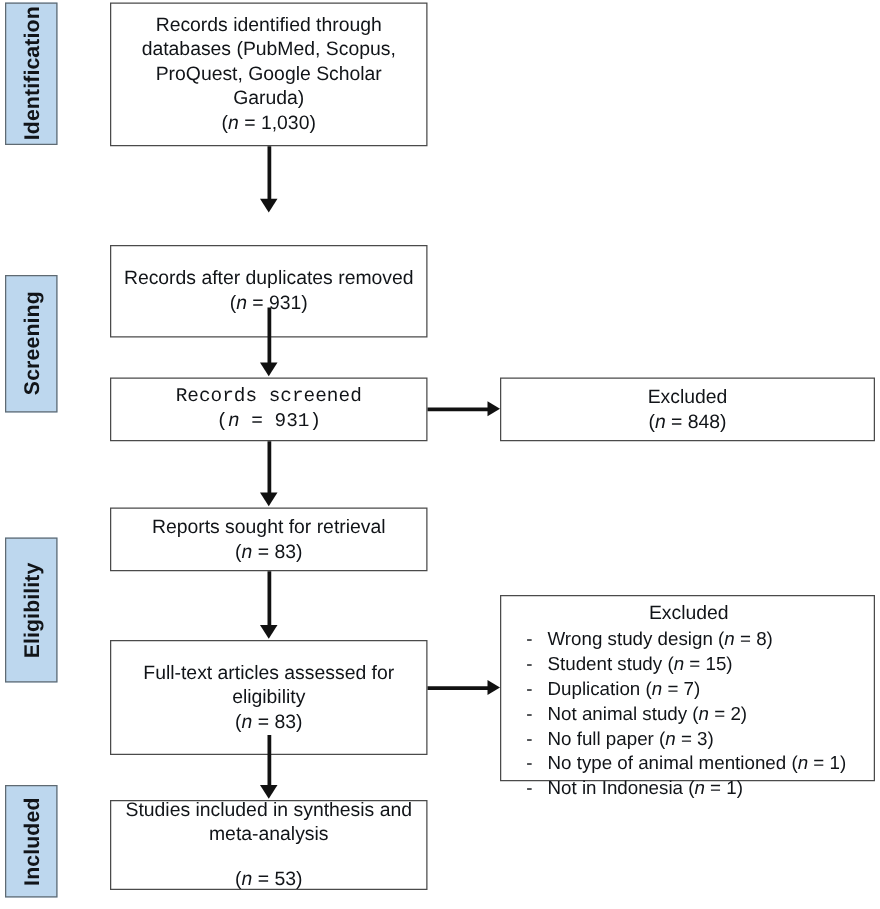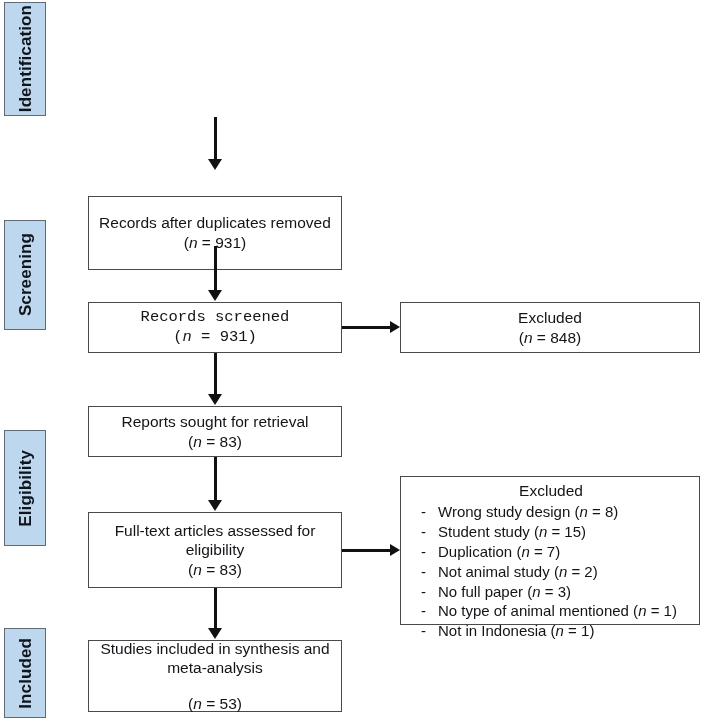--- a/index.html
+++ b/index.html
@@ -138,20 +138,24 @@
   </div>
 
   <div class="stage-label" style="left:4px; top:430px; width:42px; height:116px;">
     <span class="stage-text">Eligibility</span>
   </div>
 
   <div class="stage-label" style="left:4px; top:628px; width:42px; height:90px;">
     <span class="stage-text">Included</span>
   </div>
 
+  <div class="box" style="left:88px; top:2px; width:254px; height:115px;">
+    <span class="line">Records identified through databases (PubMed, Scopus, ProQuest, Google Scholar Garuda)</span>
+    <span class="count"><span>(</span><span class="nv">n</span><span> = </span><span>1,030</span><span>)</span></span>
+  </div>
 
   <div class="vline" style="left:213.5px; top:117px; height:44px;"></div>
   <div class="arrow-down" style="left:208px; top:159px;"></div>
 
   <div class="box" style="left:88px; top:172px; width:254px; height:74px;margin-top:24px;">
     <span class="line">Records after duplicates removed</span>
     <span class="count"><span>(</span><span class="nv">n</span><span> = </span><span>931</span><span>)</span></span>
   </div>
 
   <div class="vline" style="left:213.5px; top:246px; height:46px;"></div>
@@ -174,21 +178,21 @@
   <div class="arrow-down" style="left:208px; top:394px;"></div>
 
   <div class="box" style="left:88px; top:406px; width:254px; height:51px;">
     <span class="line">Reports sought for retrieval</span>
     <span class="count"><span>(</span><span class="nv">n</span><span> = </span><span>83</span><span>)</span></span>
   </div>
 
   <div class="vline" style="left:213.5px; top:457px; height:45px;"></div>
   <div class="arrow-down" style="left:208px; top:500px;"></div>
 
-  <div class="box" style="left:88px; top:512px; width:254px; height:76px;">
+  <div class="box" style="left:88px; top:512px; width:254px; height:92px;">
     <span class="line">Full-text articles assessed for eligibility</span>
     <span class="count"><span>(</span><span class="nv">n</span><span> = </span><span>83</span><span>)</span></span>
   </div>
 
   <div class="hline" style="left:342px; top:549px; width:50px;"></div>
   <div class="arrow-right" style="left:390px; top:543.7px;"></div>
 
   <div class="listbox" style="left:400px; top:476px; width:300px; height:149px;">
     <span class="lb-title">Excluded</span>
     <ul>

